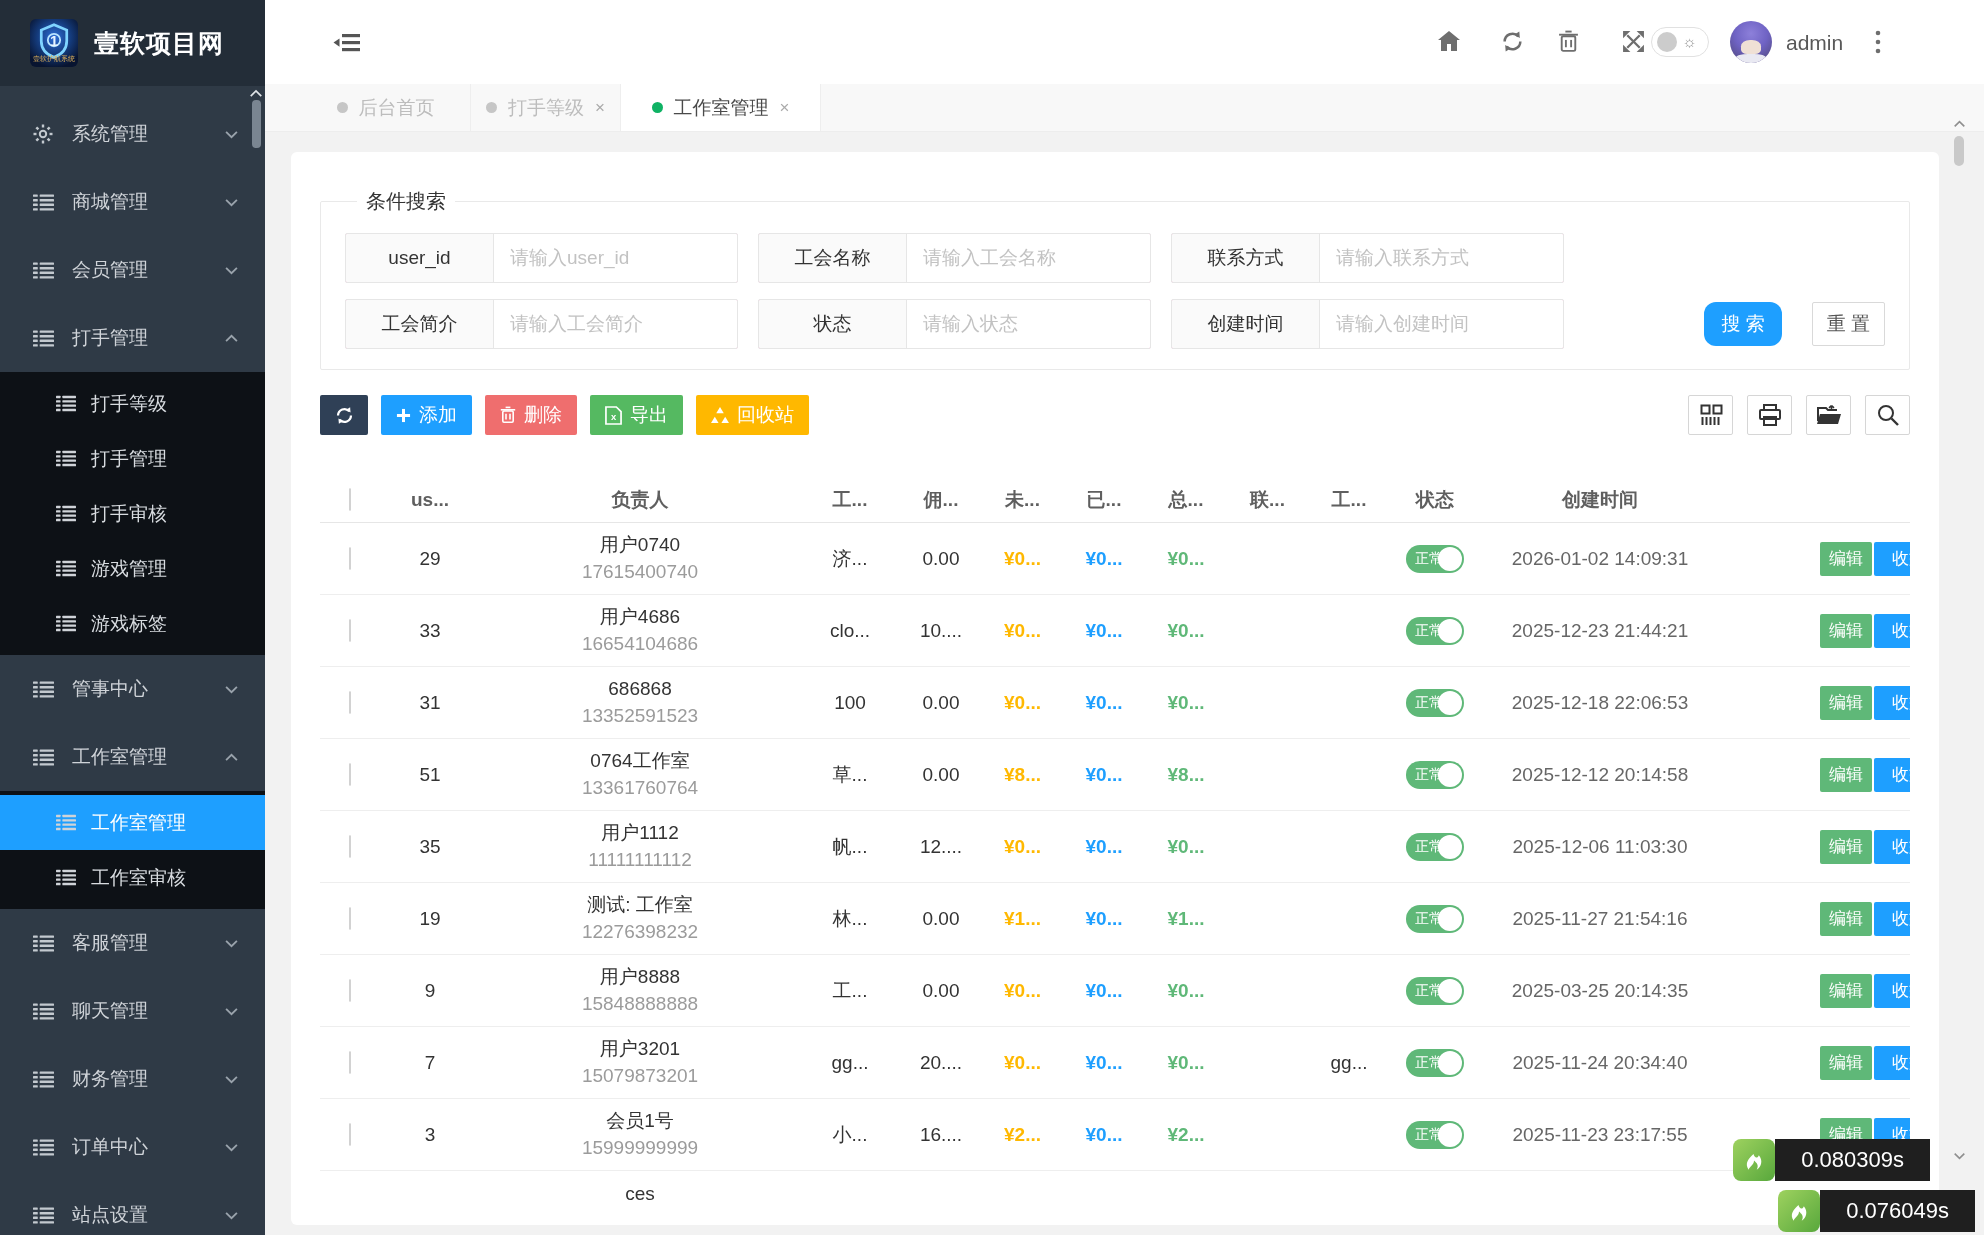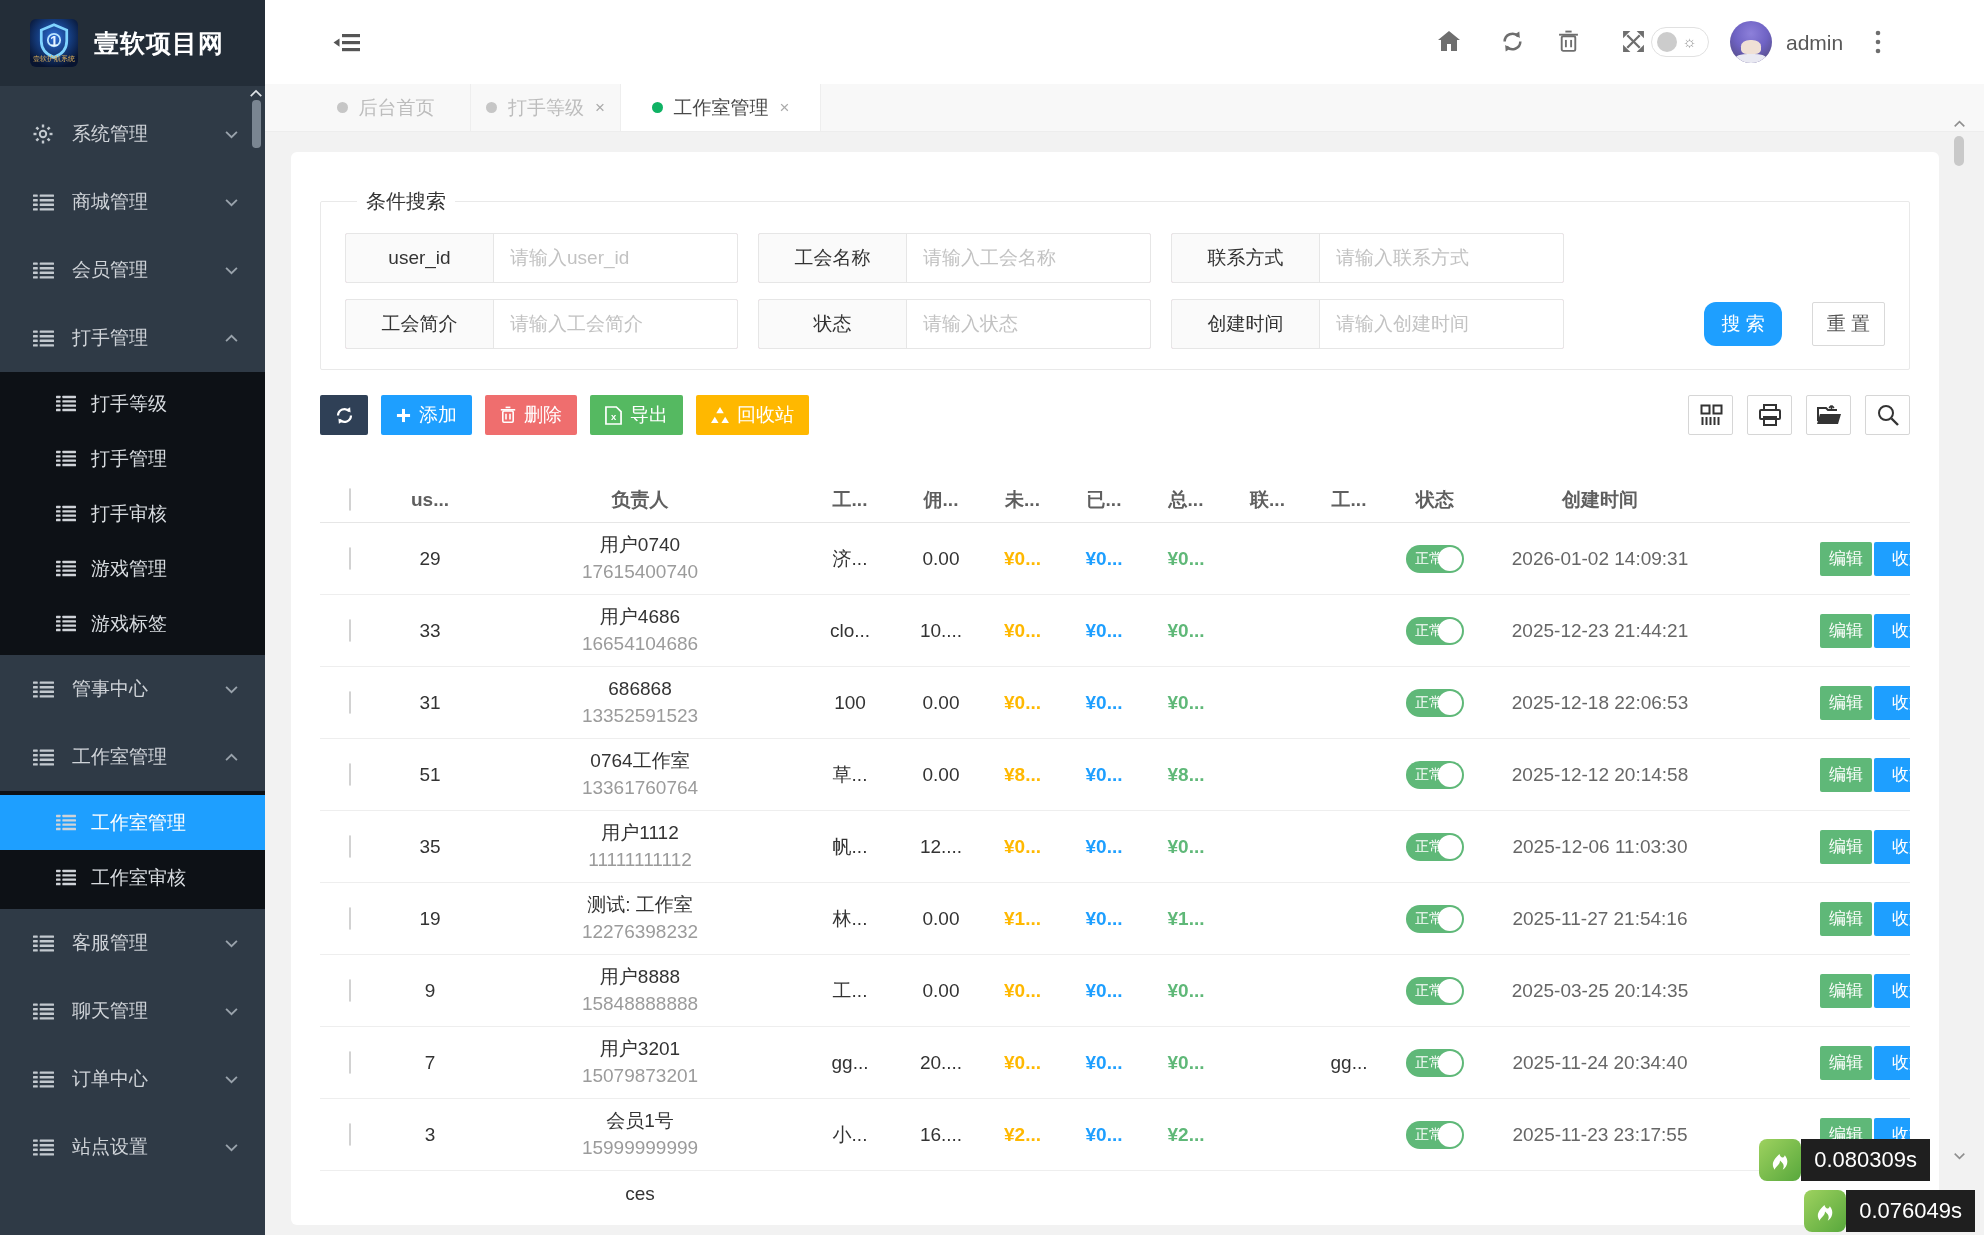--- a/index.html
+++ b/index.html
@@ -98,21 +98,21 @@
   .trow.partial { align-items:start; border-bottom:0; }
   .trow.partial .tcell { padding-top:12px; }
 
   
   .v-arrow { position:absolute; right:18px; width:14px; display:flex; justify-content:center; color:#8f8f8f; z-index:9; }
   .v-arrow.topA { top:120px; } .v-arrow.botA { top:1152px; }
   .v-thumb { position:absolute; right:20px; top:136px; width:10px; height:30px; border-radius:5px; background:#c9c9c9; z-index:9; }
   .dbadge { position:absolute; display:flex; align-items:center; z-index:10; }
   .dbadge .dicon { width:42px; height:42px; border-radius:8px; background:linear-gradient(135deg,#9ed25f 0%,#58a83c 100%);
                    display:flex; align-items:center; justify-content:center; }
-  .dbadge .dlabel { height:42px; background:#1f1f1f; color:#fff; font-size:22px; display:flex; align-items:center; padding:0 13px; }
+  .dbadge .dlabel { height:42px; background:#1f1f1f; color:#fff; font-size:22px; display:flex; align-items:center; padding:0 26px; }
   .dbadge1 { right:54px; bottom:54px; } .dbadge2 { right:9px; bottom:3px; }
 </style>
 </head>
 <body>
 
 <div class="sidebar">
   <div class="logo-bar">
     <div class="logo-img">
       <svg width="46" height="40" viewBox="0 0 24 22" style="margin-top:2px">
         <path d="M12 2 L19 5 V11 C19 15.5 16 18.5 12 20 C8 18.5 5 15.5 5 11 V5 Z" fill="none" stroke="#7fd4ff" stroke-width="1.5"></path>
@@ -411,20 +411,42 @@
               <rect x="0" y="4.8" width="5" height="2.6" rx="0.6"></rect>
               <rect x="7" y="4.8" width="15" height="2.6" rx="0.6"></rect>
               <rect x="0" y="9.6" width="5" height="2.6" rx="0.6"></rect>
               <rect x="7" y="9.6" width="15" height="2.6" rx="0.6"></rect>
               <rect x="0" y="14.4" width="5" height="2.6" rx="0.6"></rect>
               <rect x="7" y="14.4" width="15" height="2.6" rx="0.6"></rect>
             </g>
           </svg>
         </span>
         <span>聊天管理</span>
+        <span class="chev">
+          <svg width="15" height="9" viewBox="0 0 16 10">
+            <polyline points="2,2 8,8 14,2" fill="none" stroke="currentColor" stroke-width="2"></polyline>
+          </svg>
+        </span>
+      </div>
+      <div class="side-item">
+        <span class="mi">
+          <svg width="21" height="17" viewBox="0 0 22 17">
+            <g fill="currentColor">
+              <rect x="0" y="0" width="5" height="2.6" rx="0.6"></rect>
+              <rect x="7" y="0" width="15" height="2.6" rx="0.6"></rect>
+              <rect x="0" y="4.8" width="5" height="2.6" rx="0.6"></rect>
+              <rect x="7" y="4.8" width="15" height="2.6" rx="0.6"></rect>
+              <rect x="0" y="9.6" width="5" height="2.6" rx="0.6"></rect>
+              <rect x="7" y="9.6" width="15" height="2.6" rx="0.6"></rect>
+              <rect x="0" y="14.4" width="5" height="2.6" rx="0.6"></rect>
+              <rect x="7" y="14.4" width="15" height="2.6" rx="0.6"></rect>
+            </g>
+          </svg>
+        </span>
+        <span>财务管理</span>
         <span class="chev">
           <svg width="15" height="9" viewBox="0 0 16 10">
             <polyline points="2,2 8,8 14,2" fill="none" stroke="currentColor" stroke-width="2"></polyline>
           </svg>
         </span>
       </div>
       <div class="side-item">
         <span class="mi">
           <svg width="21" height="17" viewBox="0 0 22 17">
             <g fill="currentColor">

